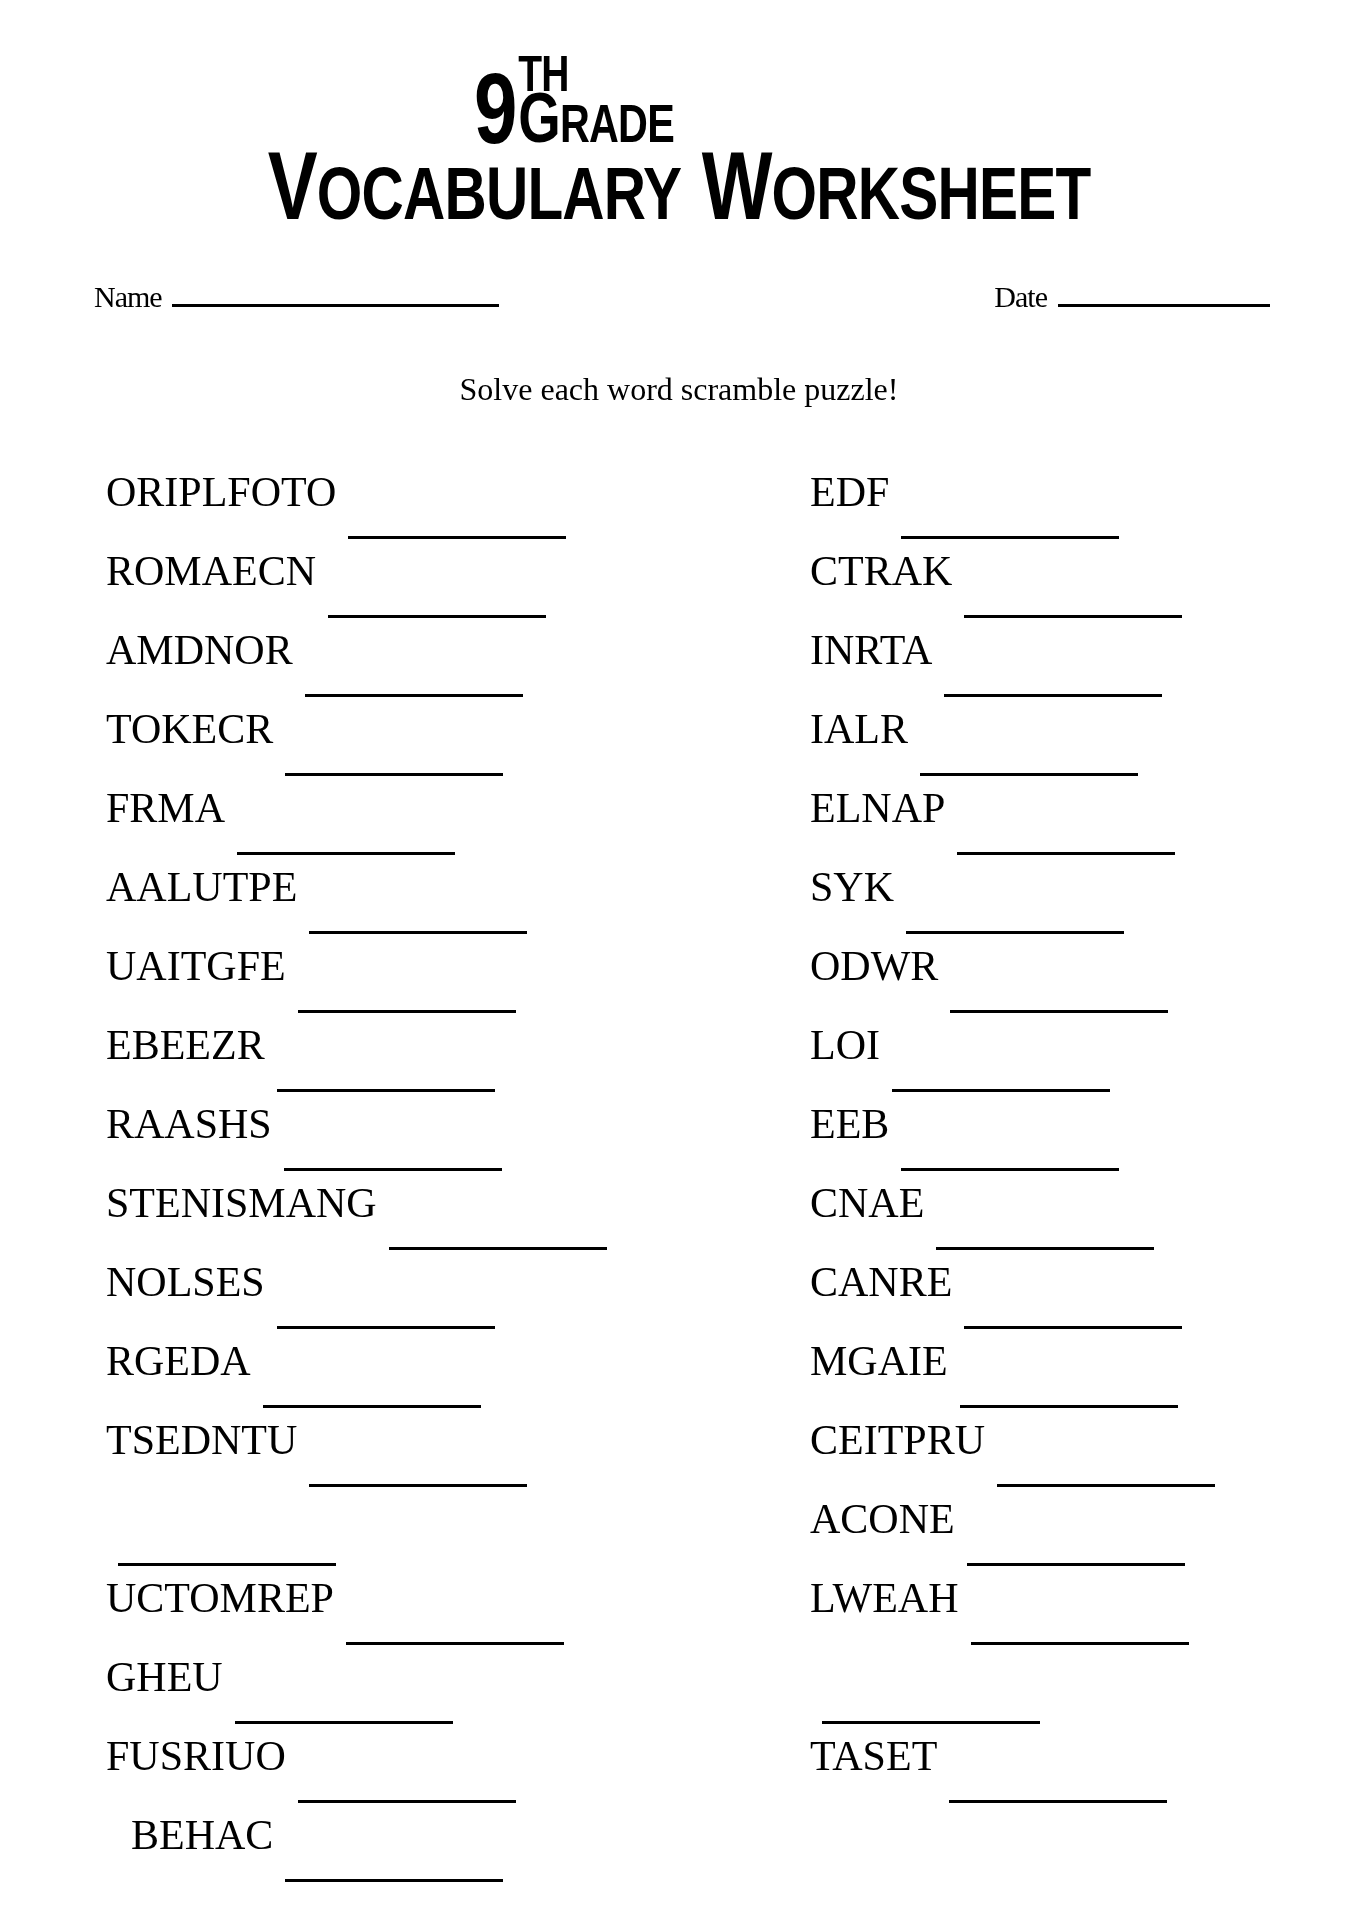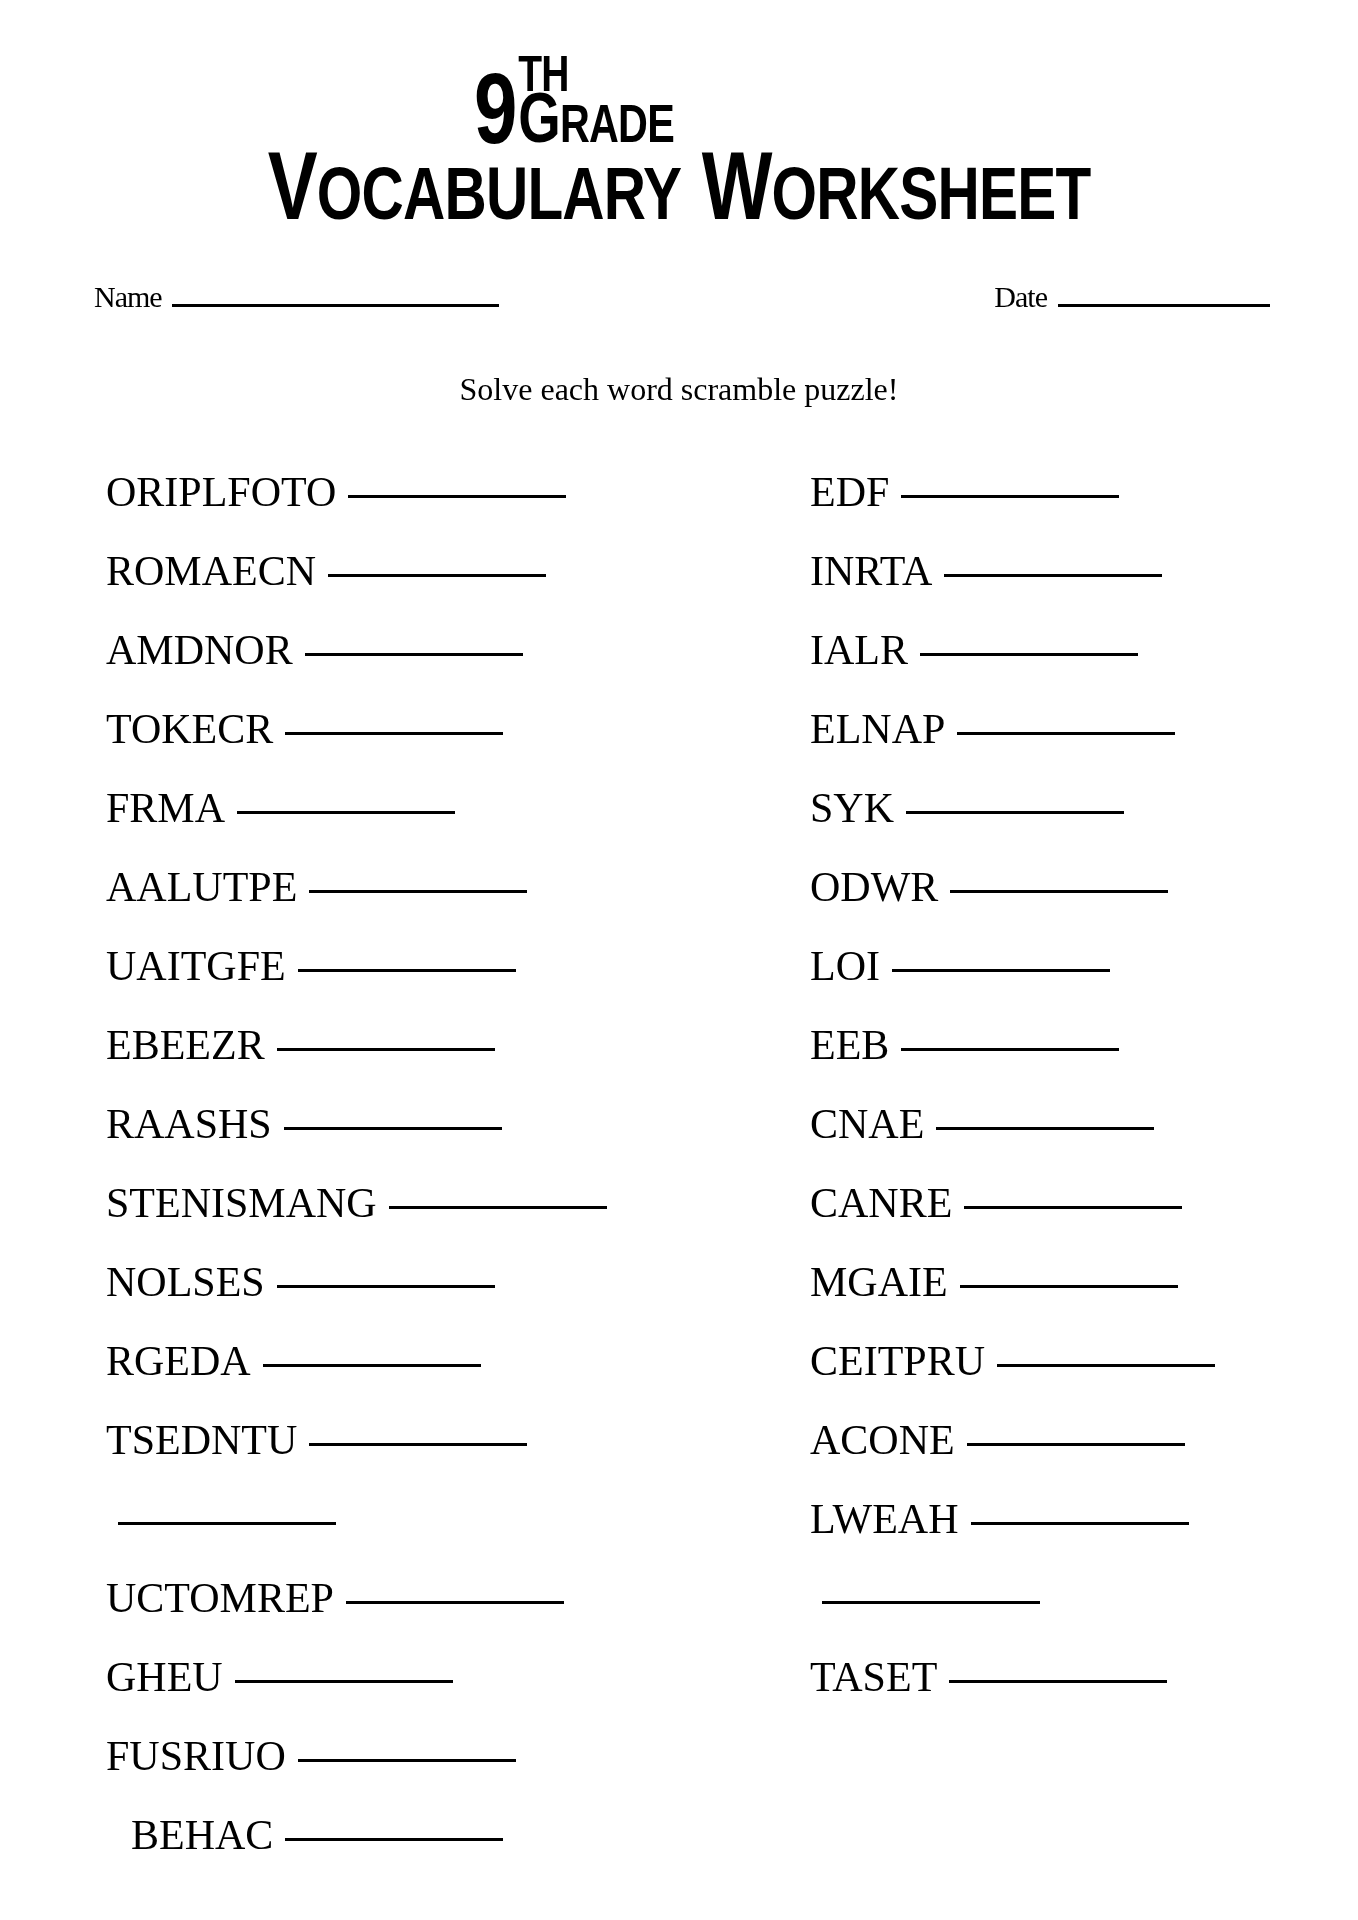--- a/index.html
+++ b/index.html
@@ -60,21 +60,21 @@
 
   
   #word-grid {
     position:absolute; top:453px; left:0;
     display:grid;
     grid-template-columns:679px 679px;
     grid-template-rows:repeat(18, 79px);
     grid-auto-flow:column;
   }
   .row {
-    display:flex; align-items:center;
+    display:flex; align-items:flex-end;
     padding-left:106px;
     font-family:Liberation Serif, serif;
   }
   .row.right-col { padding-left:131px; }
   .scramble {
     font-size:42px; line-height:79px; white-space:nowrap;
   }
   .answer-line {
     display:inline-block; height:0; width:218px;
     border-bottom:3px solid #000000;
@@ -178,20 +178,24 @@
 
     <div class="row right-col">
         <span class="scramble">BEHAC</span>
         <span class="answer-line"></span>
       </div>
     <div class="row right-col">
         <span class="scramble">EDF</span>
         <span class="answer-line"></span>
       </div>
     <div class="row right-col">
+        <span class="scramble">CTRAK</span>
+        <span class="answer-line"></span>
+      </div>
+    <div class="row right-col">
         <span class="scramble">INRTA</span>
         <span class="answer-line"></span>
       </div>
     <div class="row right-col">
         <span class="scramble">IALR</span>
         <span class="answer-line"></span>
       </div>
     <div class="row right-col">
         <span class="scramble">ELNAP</span>
         <span class="answer-line"></span>

